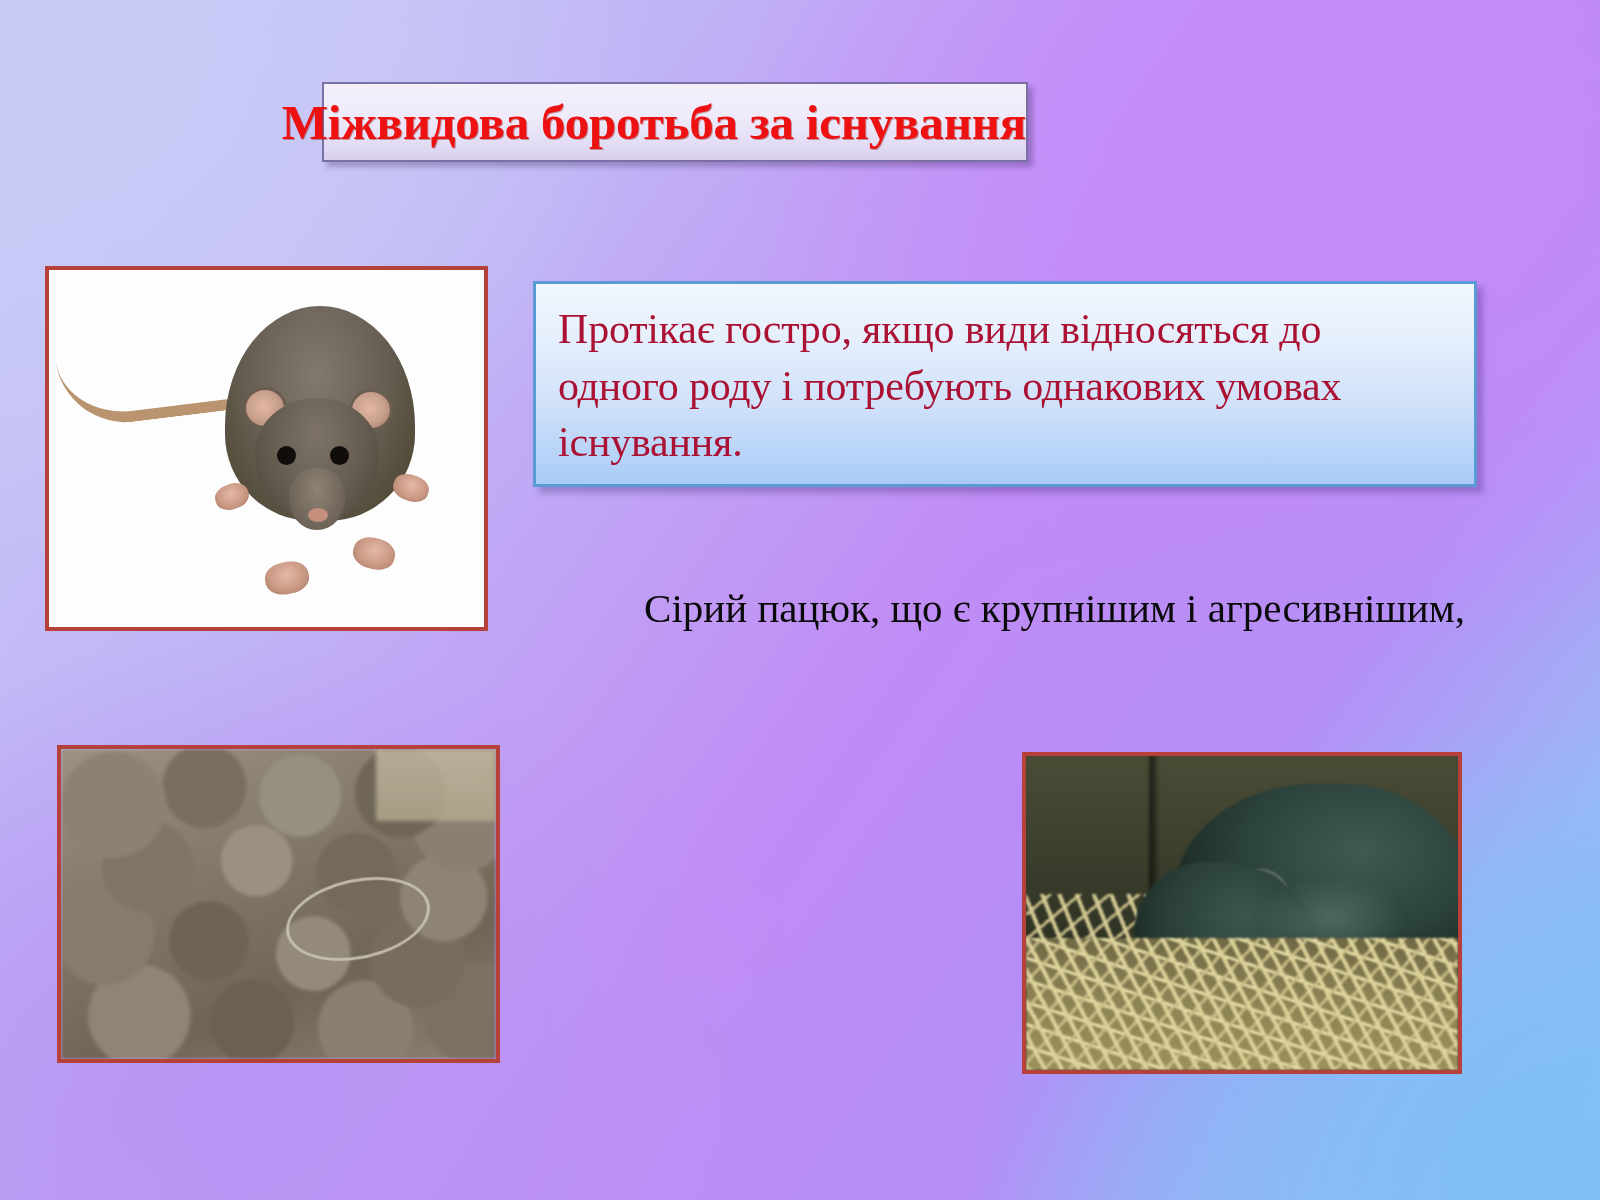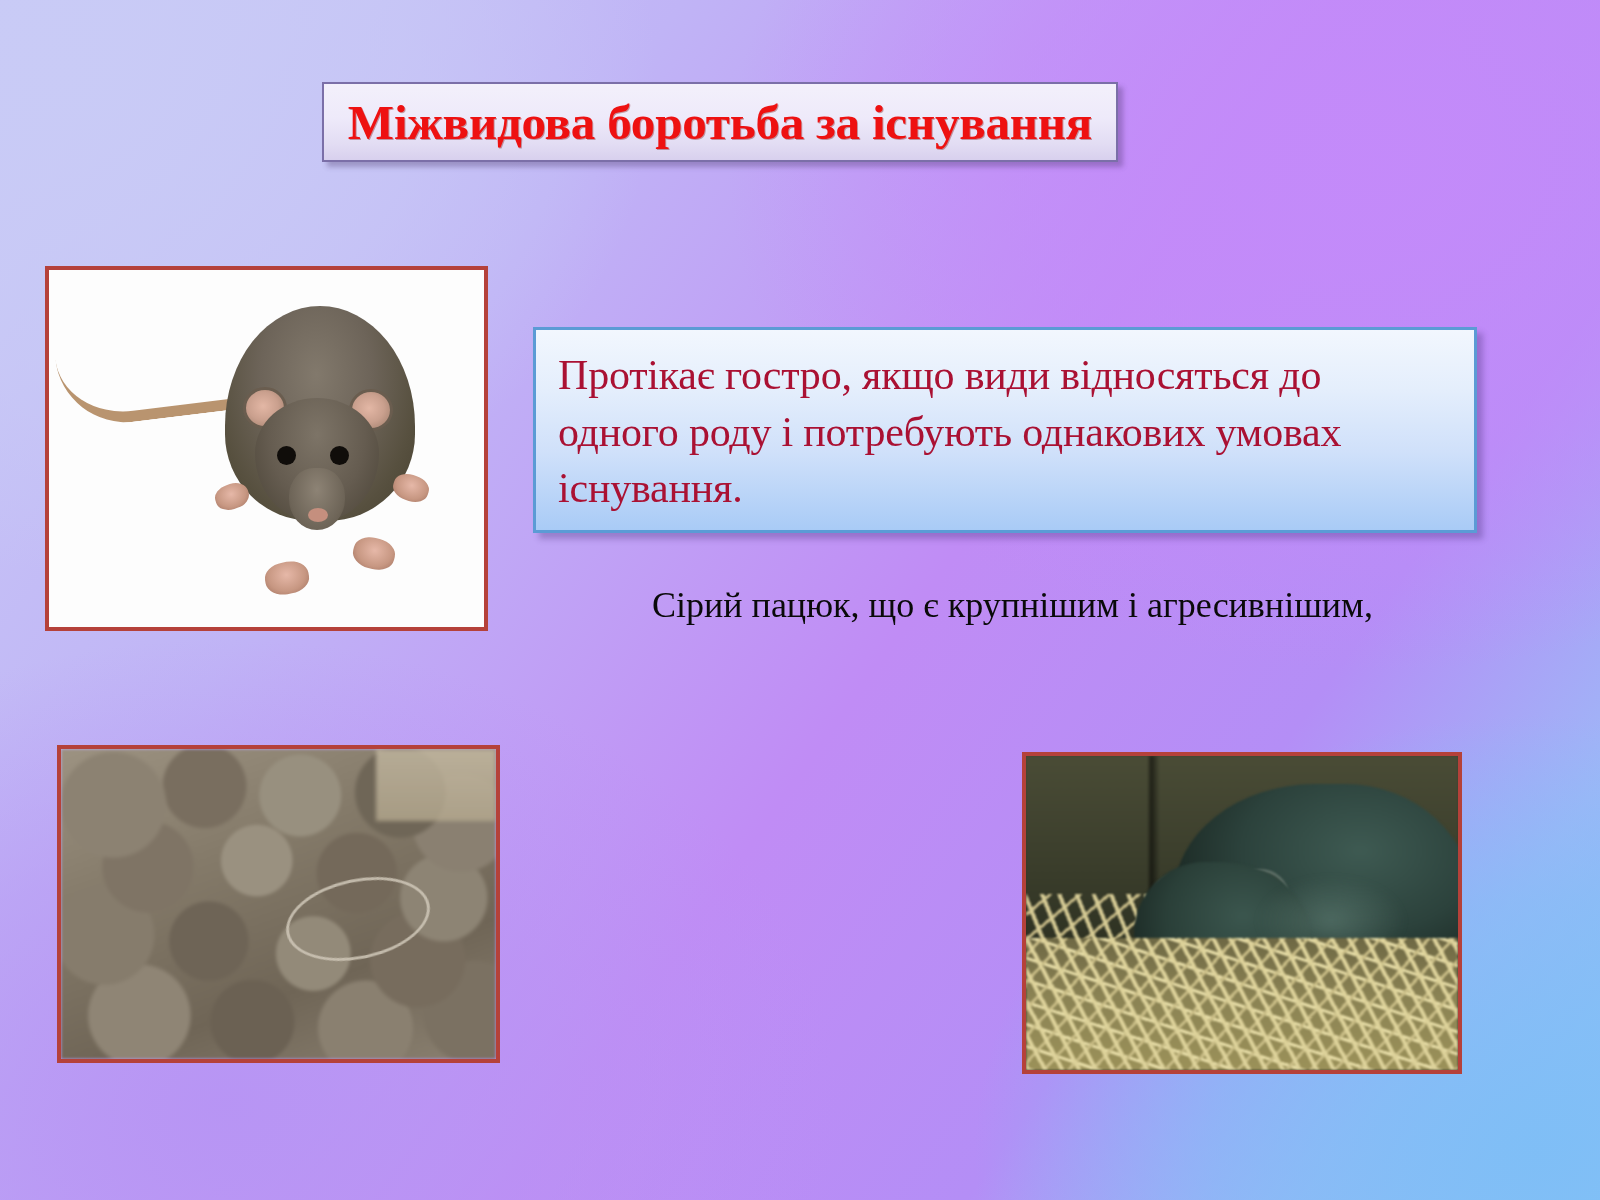--- a/index.html
+++ b/index.html
@@ -26,29 +26,29 @@
       radial-gradient(ellipse 720px 560px at 96% 96%, rgba(126,190,246,0.95) 0%, rgba(126,190,246,0.55) 45%, rgba(126,190,246,0) 78%),
       radial-gradient(ellipse 760px 640px at 4% 6%, rgba(201,203,246,0.98) 0%, rgba(201,203,246,0.6) 45%, rgba(201,203,246,0) 78%),
       linear-gradient(125deg, #c9cbf6 0%, #c0b4f6 28%, #c08cf5 55%, #b48ef6 74%, #9fb6f7 88%, #8cc6f8 100%);
   }
 
   
   #title-box {
     position: absolute;
     left: 322px;
     top: 82px;
-    width: 796px;
+    width: 706px;
     height: 80px;
     box-sizing: border-box;
     border: 2px solid #7b6fa8;
     background: linear-gradient(to bottom, #f3f0fb 0%, #eeeafa 45%, #e2dcf3 80%, #d8d0ee 100%);
     box-shadow: 5px 5px 5px rgba(60,40,90,0.30);
     display: flex;
     align-items: center;
-    justify-content: center;
+    justify-content: flex-end;
   }
   #title-text {
     font-size: 49px;
     font-weight: bold;
     color: #ee1111;
     letter-spacing: -0.2px;
     white-space: nowrap;
     text-shadow: 1px 1px 0 rgba(120,0,0,0.35);
   }
 
@@ -57,39 +57,38 @@
     position: absolute;
     left: 533px;
     top: 281px;
     width: 944px;
     height: 206px;
     box-sizing: border-box;
     border: 3px solid #5b9bd5;
     background: linear-gradient(to bottom, #f2f7fe 0%, #e4eefc 30%, #cfe0fa 62%, #a9cbf6 100%);
     box-shadow: 6px 6px 6px rgba(60,40,110,0.30);
     padding: 17px 22px 4px 22px;
-    margin-top: 46px;
   }
   #quote-text {
     font-size: 42px;
     line-height: 1.35;
     color: #aa1133;
     letter-spacing: -0.2px;
   }
 
   
   #caption {
     position: absolute;
     left: 560px;
     top: 578px;
     width: 905px;
-    font-size: 36px;
+    font-size: 41px;
     line-height: 1.5;
     color: #0a0a0a;
-    text-align: center;
+    text-align: right;
   }
 
   
   .photo {
     position: absolute;
     box-sizing: border-box;
     border: 4px solid #b5413a;
     overflow: hidden;
   }
   .photo .canvas {

